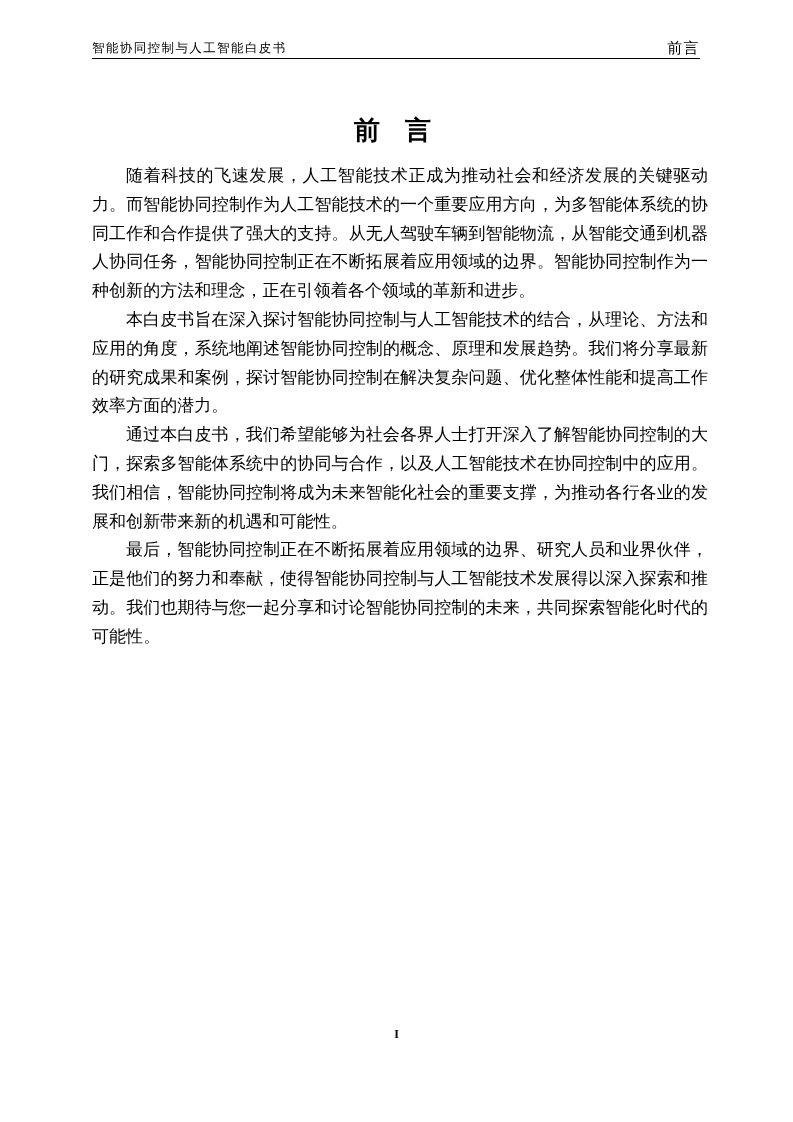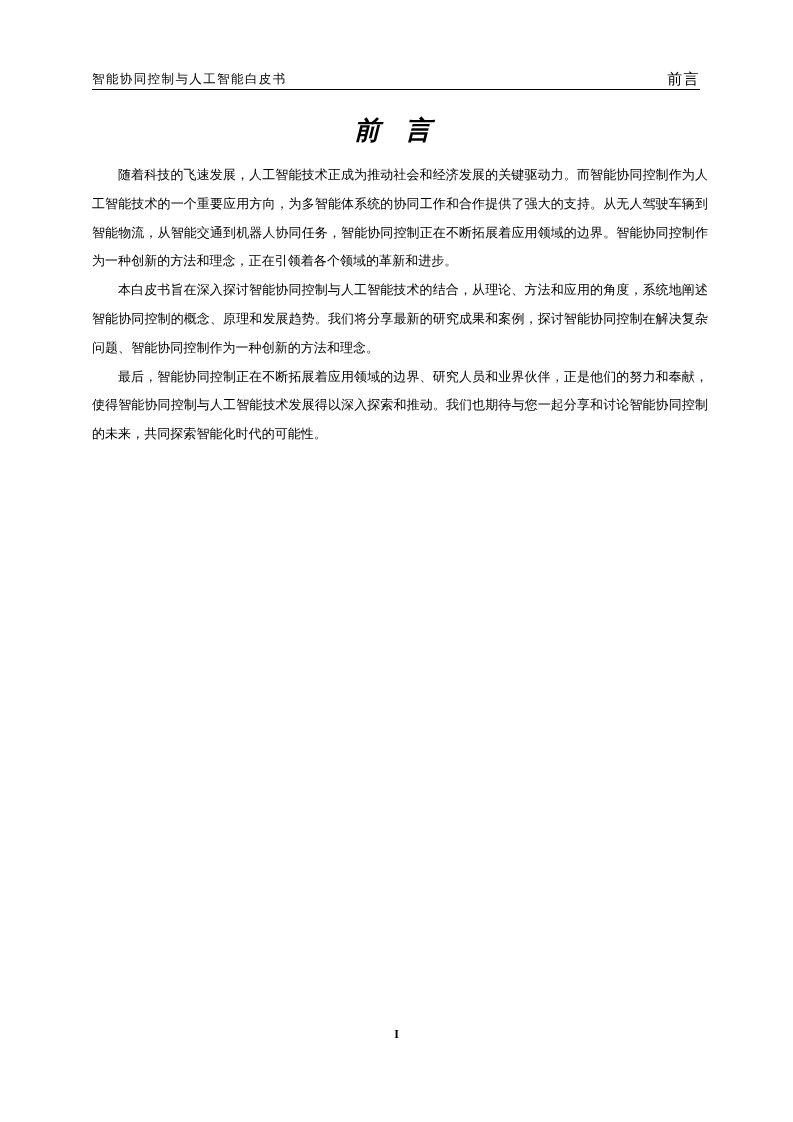--- a/index.html
+++ b/index.html
@@ -11,21 +11,21 @@
     width: 793px;
     height: 1122px;
     position: relative;
     overflow: hidden;
     font-family: "DejaVu Serif", "Liberation Serif", serif;
     color: #000000;
   }
   .page-header {
     position: absolute;
     left: 92px;
-    top: 71px;
+    top: 40px;
     width: 608px;
     height: 18px;
     border-bottom: 1.5px solid #000000;
     text-decoration: underline;
   }
   .header-left {
     position: absolute;
     left: 0;
     top: 0;
     font-size: 12.5px;
@@ -44,31 +44,30 @@
     position: absolute;
     left: 0;
     width: 793px;
     top: 112px;
     text-align: center;
     font-family: "DejaVu Sans", "Liberation Sans", sans-serif;
     font-size: 26px;
     font-weight: bold;
     letter-spacing: 8px;
     line-height: 36px;
-    font-style: italic;
   }
   .body-text {
     position: absolute;
     left: 92px;
     top: 161px;
     width: 616px;
   }
   .para {
     margin: 0;
-    font-size: 13px;
+    font-size: 17px;
     line-height: 28.8px;
     text-indent: 2em;
     text-align: justify;
     text-align-last: left;
     letter-spacing: 0.05px;
   }
   .page-number {
     position: absolute;
     left: 0;
     width: 793px;
@@ -85,17 +84,18 @@
 
 <div class="page-header">
   <span class="header-left">智能协同控制与人工智能白皮书</span>
   <span class="header-right">前言</span>
 </div>
 
 <h1 class="page-title" style="margin:0;">前 言</h1>
 
 <div class="body-text">
   <p class="para">随着科技的飞速发展，人工智能技术正成为推动社会和经济发展的关键驱动力。而智能协同控制作为人工智能技术的一个重要应用方向，为多智能体系统的协同工作和合作提供了强大的支持。从无人驾驶车辆到智能物流，从智能交通到机器人协同任务，智能协同控制正在不断拓展着应用领域的边界。智能协同控制作为一种创新的方法和理念，正在引领着各个领域的革新和进步。</p>
-  <p class="para">本白皮书旨在深入探讨智能协同控制与人工智能技术的结合，从理论、方法和应用的角度，系统地阐述智能协同控制的概念、原理和发展趋势。我们将分享最新的研究成果和案例，探讨智能协同控制在解决复杂问题、智能协同控制作为一种创新的方法和理念。</p>
+  <p class="para">本白皮书旨在深入探讨智能协同控制与人工智能技术的结合，从理论、方法和应用的角度，系统地阐述智能协同控制的概念、原理和发展趋势。我们将分享最新的研究成果和案例，探讨智能协同控制在解决复杂问题、优化整体性能和提高工作效率方面的潜力。</p>
+  <p class="para">通过本白皮书，我们希望能够为社会各界人士打开深入了解智能协同控制的大门，探索多智能体系统中的协同与合作，以及人工智能技术在协同控制中的应用。我们相信，智能协同控制将成为未来智能化社会的重要支撑，为推动各行各业的发展和创新带来新的机遇和可能性。</p>
   <p class="para">最后，智能协同控制正在不断拓展着应用领域的边界、研究人员和业界伙伴，正是他们的努力和奉献，使得智能协同控制与人工智能技术发展得以深入探索和推动。我们也期待与您一起分享和讨论智能协同控制的未来，共同探索智能化时代的可能性。</p>
 </div>
 
 <div class="page-number">I</div>
 
 </body></html>

